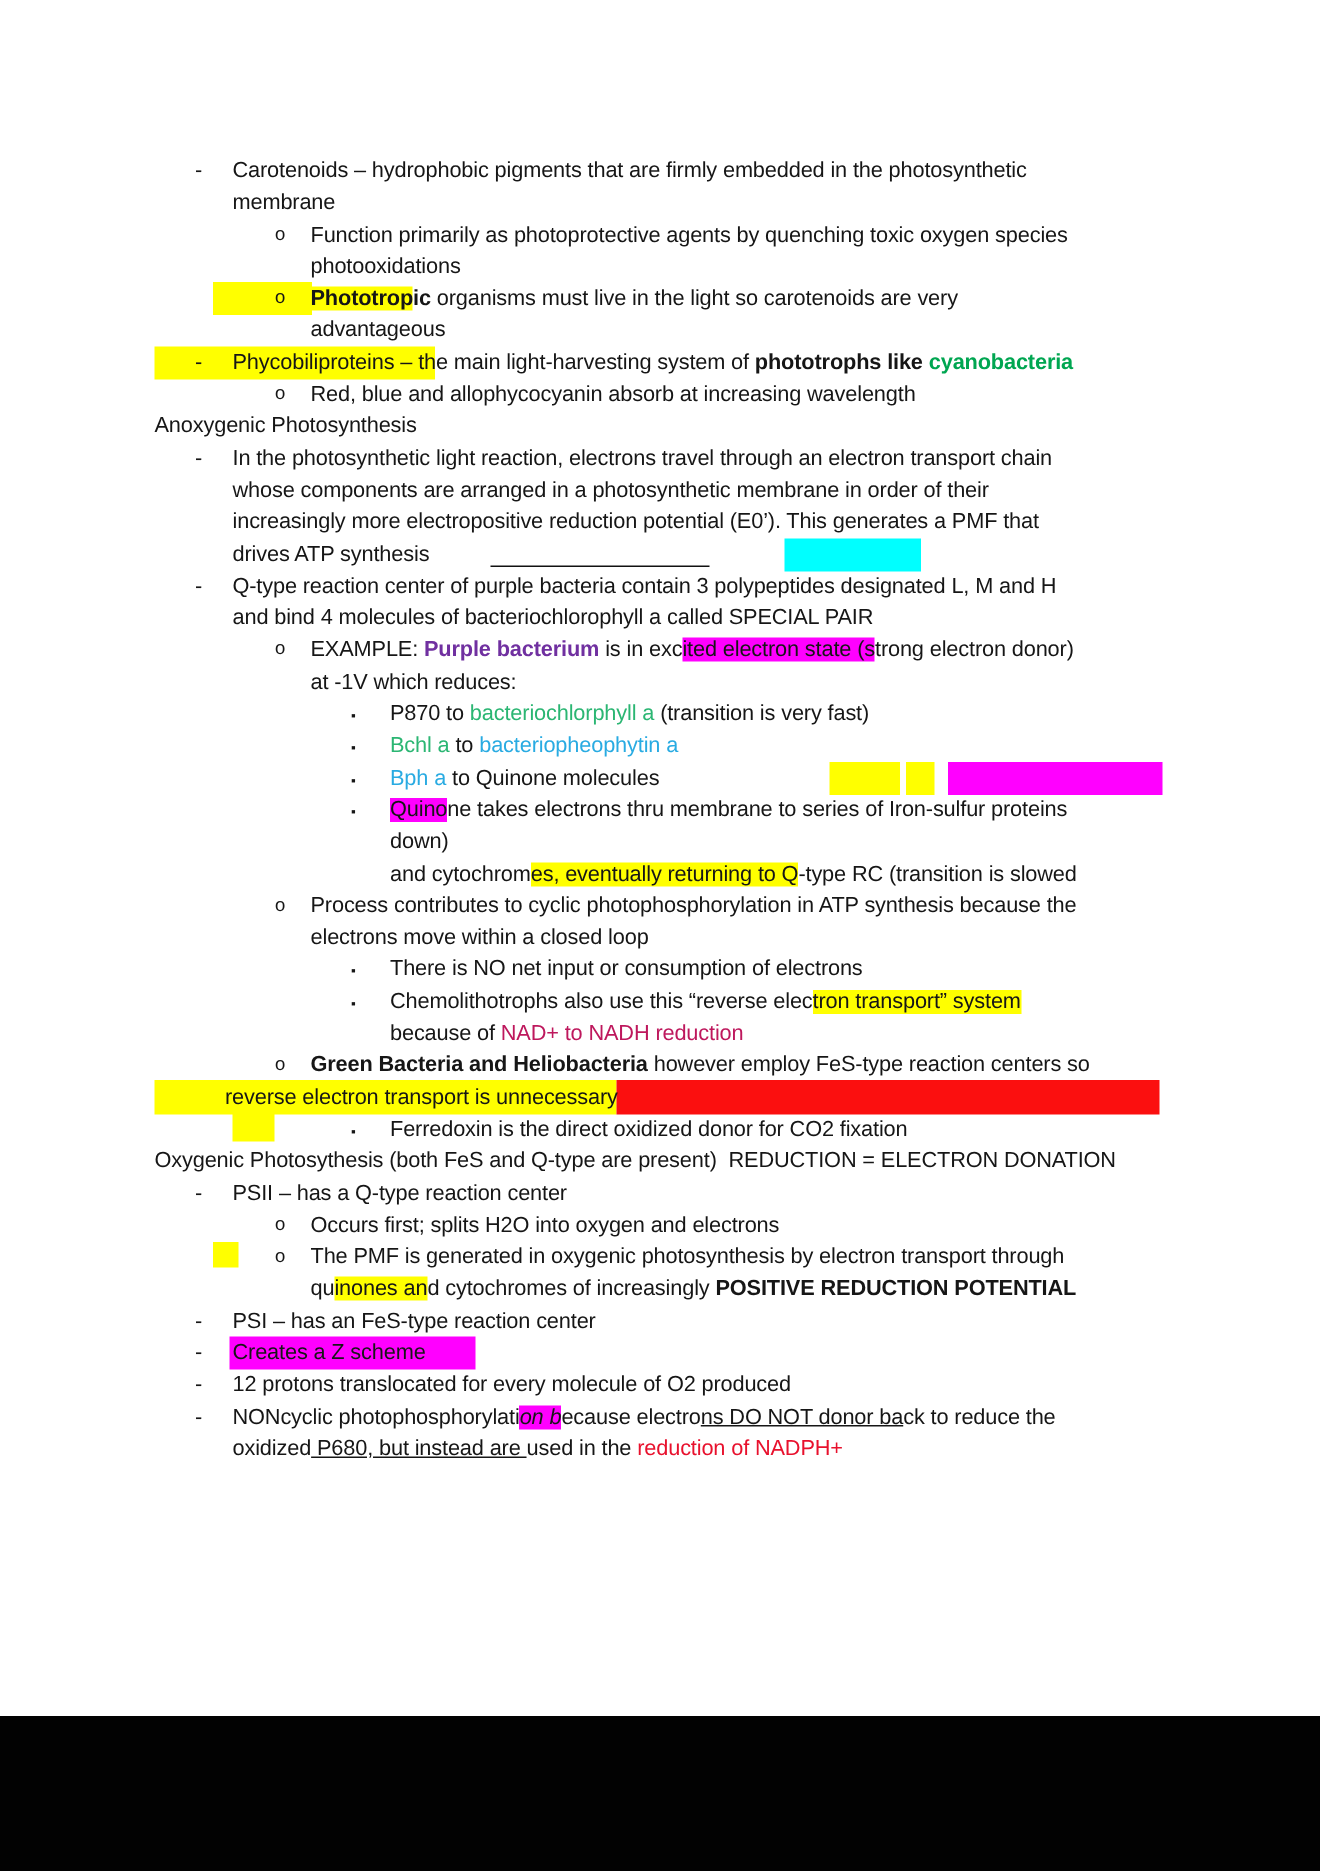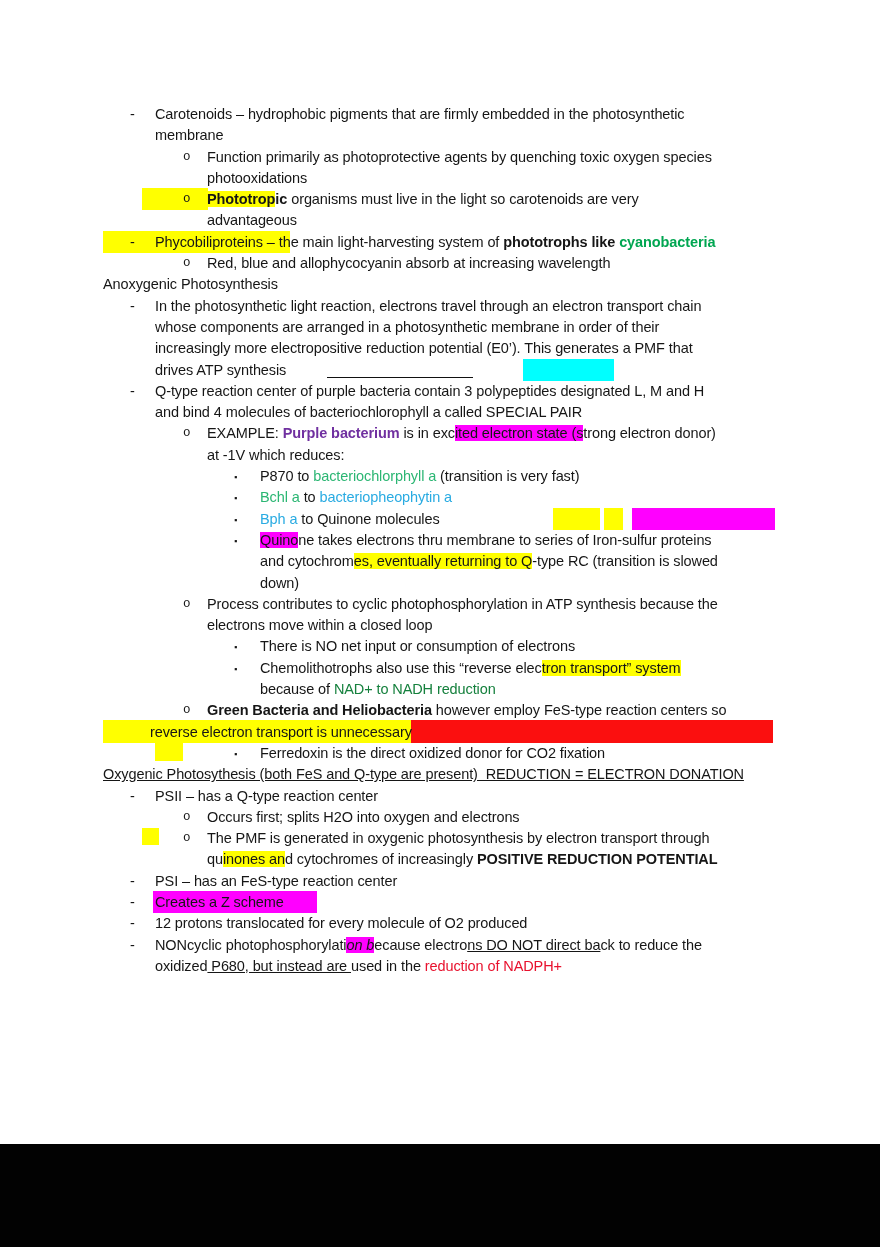--- a/index.html
+++ b/index.html
@@ -38,35 +38,35 @@
       <div class="line" style="padding-left: 52px;"><span class="run">increasingly more electropositive reduction potential (E0’). This generates a PMF that</span></div>
       <div class="line" style="padding-left: 52px;"><div class="bar uline" style="left: 224px; top: 17px; width: 146px;"></div><div class="bar" style="left: 420px; top: -1px; width: 91px; height: 22px; background: rgb(0, 255, 255);"></div><span class="run">drives ATP synthesis</span></div>
       <div class="line" style="padding-left: 52px;"><span class="bullet b-dash" style="left: 27px;">-</span><span class="run">Q-type reaction center of purple bacteria contain 3 polypeptides designated L, M and H</span></div>
       <div class="line" style="padding-left: 52px;"><span class="run">and bind 4 molecules of bacteriochlorophyll a called SPECIAL PAIR</span></div>
       <div class="line" style="padding-left: 104px;"><span class="bullet b-o" style="left: 80px;">o</span><span class="run">EXAMPLE: </span><span class="run" style="font-weight: bold; color: rgb(112, 48, 160);">Purple bacterium</span><span class="run"> is in exc</span><span class="run" style="background-color: rgb(255, 0, 255);">ited electron state (s</span><span class="run">trong electron donor)</span></div>
       <div class="line" style="padding-left: 104px;"><span class="run">at -1V which reduces:</span></div>
       <div class="line" style="padding-left: 157px;"><span class="bullet b-sq" style="left: 131px;">▪</span><span class="run">P870 to </span><span class="run" style="color: rgb(43, 182, 115);">bacteriochlorphyll a</span><span class="run"> (transition is very fast)</span></div>
       <div class="line" style="padding-left: 157px;"><span class="bullet b-sq" style="left: 131px;">▪</span><span class="run" style="color: rgb(43, 182, 115);">Bchl a</span><span class="run"> to </span><span class="run" style="color: rgb(41, 171, 226);">bacteriopheophytin a</span></div>
       <div class="line" style="padding-left: 157px;"><div class="bar" style="left: 450px; top: -1px; width: 47px; height: 22px; background: rgb(255, 255, 0);"></div><div class="bar" style="left: 501px; top: -1px; width: 19px; height: 22px; background: rgb(255, 255, 0);"></div><div class="bar" style="left: 529px; top: -1px; width: 143px; height: 22px; background: rgb(255, 0, 255);"></div><span class="bullet b-sq" style="left: 131px;">▪</span><span class="run" style="color: rgb(41, 171, 226);">Bph a</span><span class="run"> to Quinone molecules</span></div>
       <div class="line" style="padding-left: 157px;"><span class="bullet b-sq" style="left: 131px;">▪</span><span class="run" style="background-color: rgb(255, 0, 255);">Quino</span><span class="run">ne takes electrons thru membrane to series of Iron-sulfur proteins</span></div>
+      <div class="line" style="padding-left: 157px;"><span class="run">down)</span></div>
       <div class="line" style="padding-left: 157px;"><span class="run">and cytochrom</span><span class="run" style="background-color: rgb(255, 255, 0);">es, eventually returning to Q</span><span class="run">-type RC (transition is slowed</span></div>
-      <div class="line" style="padding-left: 157px;"><span class="run">down)</span></div>
       <div class="line" style="padding-left: 104px;"><span class="bullet b-o" style="left: 80px;">o</span><span class="run">Process contributes to cyclic photophosphorylation in ATP synthesis because the</span></div>
       <div class="line" style="padding-left: 104px;"><span class="run">electrons move within a closed loop</span></div>
       <div class="line" style="padding-left: 157px;"><span class="bullet b-sq" style="left: 131px;">▪</span><span class="run">There is NO net input or consumption of electrons</span></div>
       <div class="line" style="padding-left: 157px;"><span class="bullet b-sq" style="left: 131px;">▪</span><span class="run">Chemolithotrophs also use this “reverse elec</span><span class="run" style="background-color: rgb(255, 255, 0);">tron transport” system</span></div>
-      <div class="line" style="padding-left: 157px;"><span class="run">because of </span><span class="run" style="color: #15803d;">NAD+ to NADH reduction</span></div>
+      <div class="line" style="padding-left: 157px;"><span class="run">because of </span><span class="run" style="color: #be185d;">NAD+ to NADH reduction</span></div>
       <div class="line" style="padding-left: 104px;"><span class="bullet b-o" style="left: 80px;">o</span><span class="run" style="font-weight: bold;">Green Bacteria and Heliobacteria</span><span class="run"> however employ FeS-type reaction centers so</span></div>
       <div class="line" style="padding-left: 47px;"><div class="bar" style="left: 0px; top: -2px; width: 308px; height: 23px; background: rgb(255, 255, 0);"></div><div class="bar" style="left: 308px; top: -2px; width: 362px; height: 23px; background: rgb(251, 15, 15);"></div><span class="run">reverse electron transport is unnecessary</span></div>
       <div class="line" style="padding-left: 157px;"><div class="bar" style="left: 52px; top: -2px; width: 28px; height: 20px; background: rgb(255, 255, 0);"></div><span class="bullet b-sq" style="left: 131px;">▪</span><span class="run">Ferredoxin is the direct oxidized donor for CO2 fixation</span></div>
-      <div class="line" style="padding-left: 0px; text-decoration: underline;"><span class="run">Oxygenic Photosythesis (both FeS and Q-type are present)  REDUCTION = ELECTRON DONATION</span></div>
+      <div class="line" style="padding-left: 0px;"><span class="run">Oxygenic Photosythesis (both FeS and Q-type are present)  REDUCTION = ELECTRON DONATION</span></div>
       <div class="line" style="padding-left: 52px;"><span class="bullet b-dash" style="left: 27px;">-</span><span class="run">PSII – has a Q-type reaction center</span></div>
       <div class="line" style="padding-left: 104px;"><span class="bullet b-o" style="left: 80px;">o</span><span class="run">Occurs first; splits H2O into oxygen and electrons</span></div>
       <div class="line" style="padding-left: 104px;"><div class="bar" style="left: 39px; top: 0px; width: 17px; height: 17px; background: rgb(255, 255, 0);"></div><span class="bullet b-o" style="left: 80px;">o</span><span class="run">The PMF is generated in oxygenic photosynthesis by electron transport through</span></div>
       <div class="line" style="padding-left: 104px;"><span class="run">qu</span><span class="run" style="background-color: rgb(255, 255, 0);">inones an</span><span class="run">d cytochromes of increasingly </span><span class="run" style="font-weight: bold;">POSITIVE REDUCTION POTENTIAL</span></div>
       <div class="line" style="padding-left: 52px;"><span class="bullet b-dash" style="left: 27px;">-</span><span class="run">PSI – has an FeS-type reaction center</span></div>
       <div class="line" style="padding-left: 52px;"><div class="bar" style="left: 50px; top: -1px; width: 164px; height: 22px; background: rgb(255, 0, 255);"></div><span class="bullet b-dash" style="left: 27px;">-</span><span class="run" style="background-color: rgb(255, 0, 255);">Creates a Z scheme</span></div>
       <div class="line" style="padding-left: 52px;"><span class="bullet b-dash" style="left: 27px;">-</span><span class="run">12 protons translocated for every molecule of O2 produced</span></div>
-      <div class="line" style="padding-left: 52px;"><span class="bullet b-dash" style="left: 27px;">-</span><span class="run">NONcyclic photophosphorylati</span><span class="run" style="background-color: rgb(255, 0, 255); font-style: italic;">on b</span><span class="run">ecause electro</span><span class="run" style="text-decoration: underline;">ns DO NOT direct ba</span><span class="run">ck to reduce the</span></div>
+      <div class="line" style="padding-left: 52px;"><span class="bullet b-dash" style="left: 27px;">-</span><span class="run">NONcyclic photophosphorylati</span><span class="run" style="background-color: rgb(255, 0, 255); font-style: italic;">on b</span><span class="run">ecause electro</span><span class="run" style="text-decoration: underline;">ns DO NOT donor ba</span><span class="run">ck to reduce the</span></div>
       <div class="line" style="padding-left: 52px;"><span class="run">oxidized</span><span class="run" style="text-decoration: underline;"> P680, but instead are </span><span class="run">used in the </span><span class="run" style="color: rgb(232, 17, 45);">reduction of NADPH+</span></div>
     </div>
   <div class="letterbox" style="top: 1144px; height: 103px; background: rgb(2, 2, 2);"></div>
 </div>
 
 </body></html>

